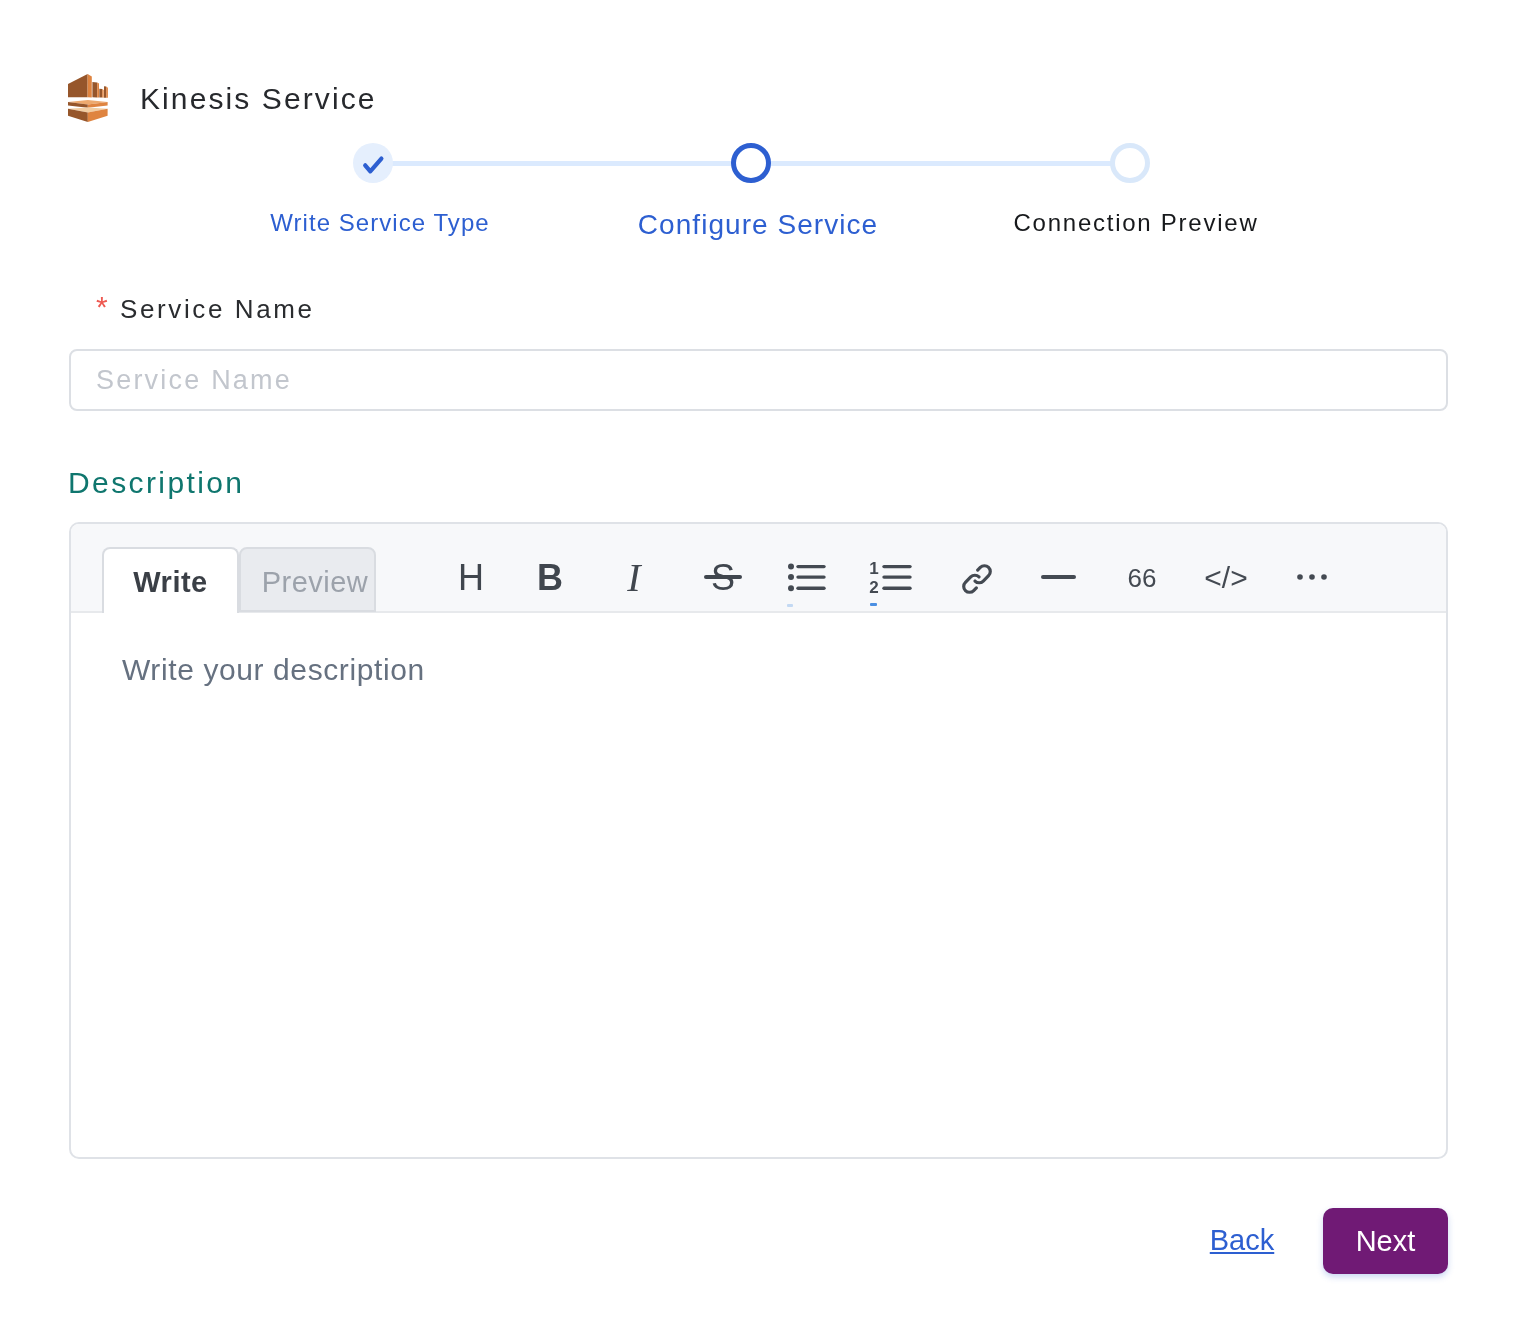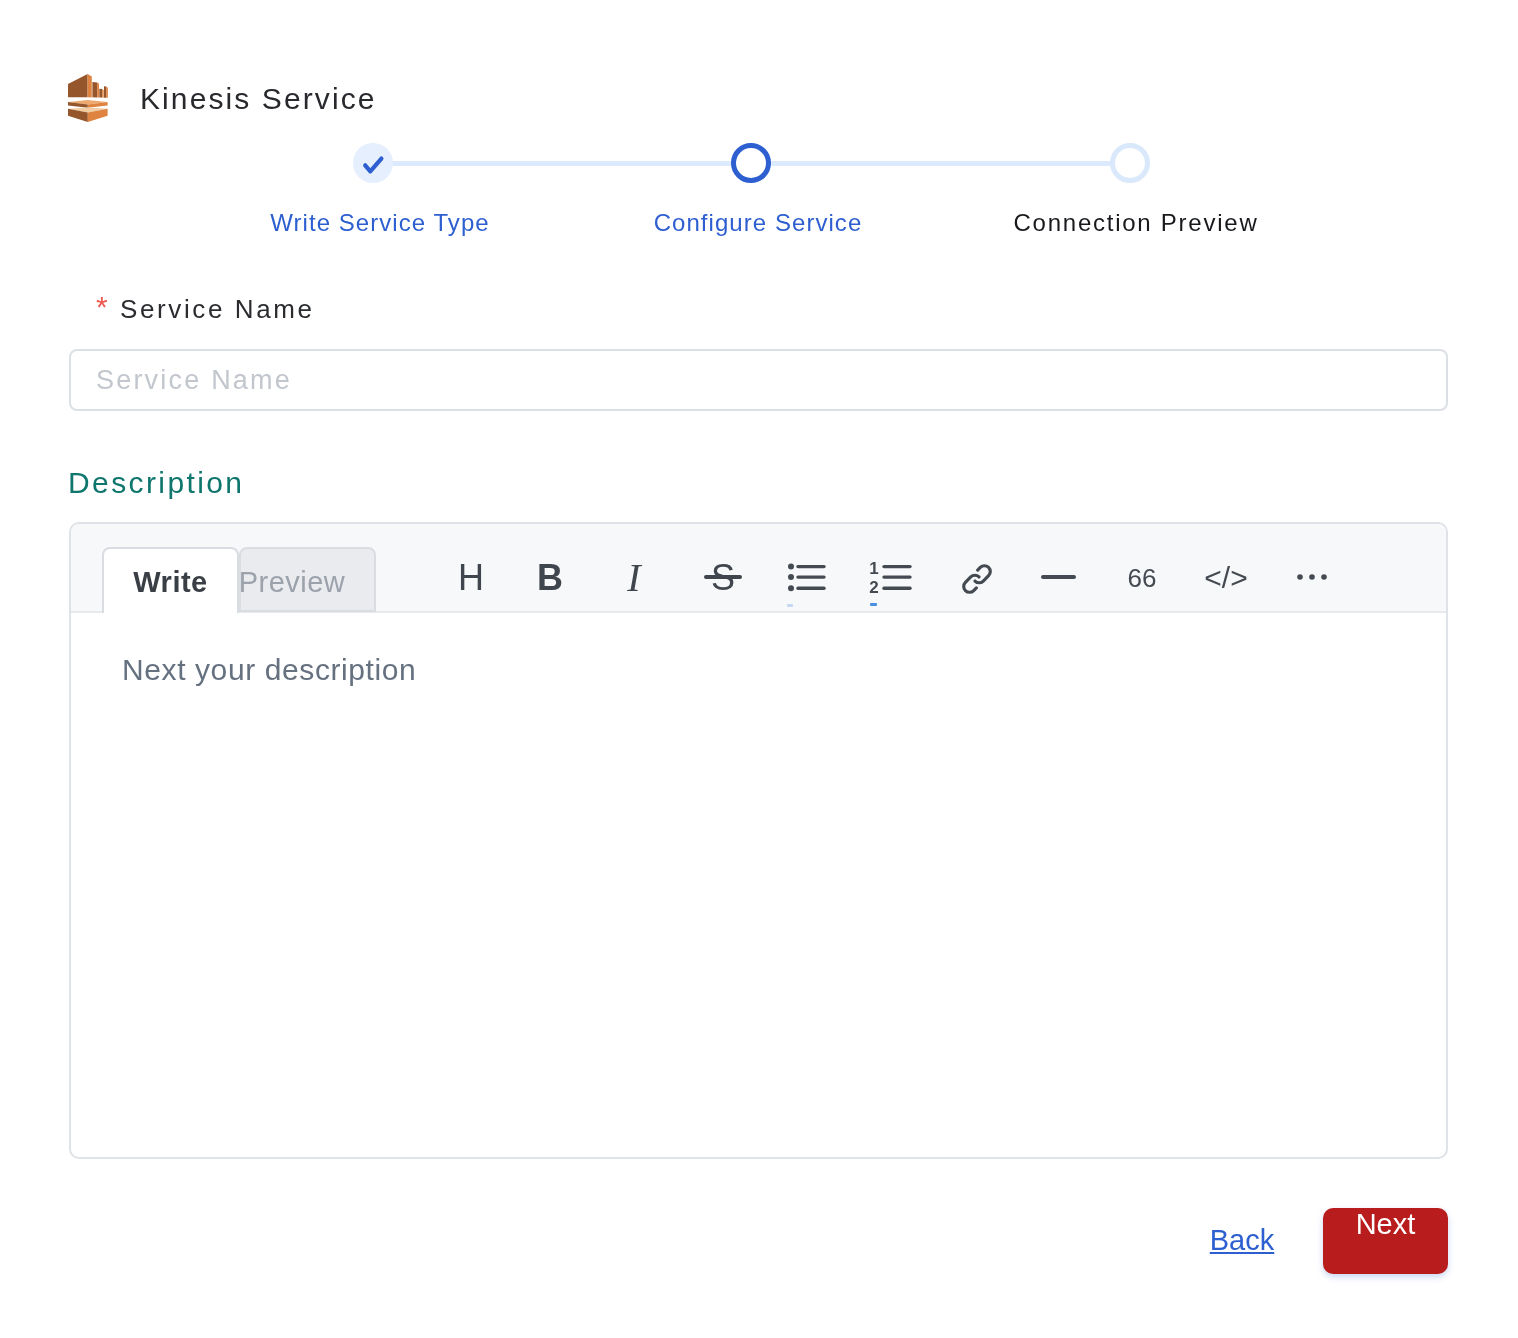--- a/index.html
+++ b/index.html
@@ -33,36 +33,36 @@
 <div class="abs" style="left:373px;top:160.5px;width:757px;height:5px;background:#dbeafe;"></div>
 <div class="abs" style="left:353px;top:143px;width:40px;height:40px;border-radius:50%;background:#e5effd;">
   <svg width="40" height="40" viewBox="0 0 40 40">
       <polyline points="12.2,22.3 17.3,28.4 28.4,15.6" fill="none" stroke="#2d5fd1" stroke-width="4.2" stroke-linecap="round" stroke-linejoin="round"></polyline>
     </svg>
 </div>
 <div class="abs" style="left:731px;top:143px;width:40px;height:40px;border-radius:50%;background:#ffffff;border:5.5px solid #2d5fd1;box-sizing:border-box;"></div>
 <div class="abs" style="left:1110px;top:143px;width:40px;height:40px;border-radius:50%;background:#ffffff;border:5.5px solid #d9e8fa;box-sizing:border-box;"></div>
 
 <div class="abs" style="left:380px;top:210.7px;transform:translateX(-50%);font-size:24px;line-height:1;color:#2d5fd1;white-space:nowrap;letter-spacing:1.05px;">Write Service Type</div>
-<div class="abs" style="left:758px;top:210.7px;transform:translateX(-50%);font-size:24px;line-height:1;color:#2d5fd1;white-space:nowrap;letter-spacing:1.05px;">Configure Service</div>
+<div class="abs" style="left:758px;top:210.7px;transform:translateX(-50%);font-size:28px;line-height:1;color:#2d5fd1;white-space:nowrap;letter-spacing:1.05px;">Configure Service</div>
 <div class="abs" style="left:1136px;top:210.7px;transform:translateX(-50%);font-size:24px;line-height:1;color:#17191c;white-space:nowrap;letter-spacing:1.75px;">Connection Preview</div>
 
 <div class="abs" style="left:68px;top:296px;font-size:26px;line-height:1;color:#2a2c2f;letter-spacing:2.6px;margin-left:28px;"><span style="color:#ee5951;font-size:30px;line-height:0;vertical-align:1px;">*</span> Service Name</div>
 <div class="abs" style="left:69px;top:349px;width:1379px;height:62px;border:2px solid #dcdfe4;border-radius:8px;box-sizing:border-box;">
   <div style="margin:0;padding-left:25px;font-size:27px;line-height:58px;color:#c2c6cd;letter-spacing:2.2px;">Service Name</div>
 </div>
 
 <div class="abs" style="left:68px;top:468px;font-size:30px;line-height:1;color:#0f766e;letter-spacing:2.4px;">Description</div>
 
 <div class="abs" style="left:69px;top:522px;width:1379px;height:637px;border:2px solid #dfe2e7;border-radius:10px;box-sizing:border-box;background:#ffffff;">
   <div class="abs" style="left:0;top:0;width:100%;height:87px;background:#f7f8fa;border-bottom:2px solid #e7e9ec;border-radius:8px 8px 0 0;box-sizing:content-box;"></div>
 </div>
 
 <div class="abs" style="left:239px;top:547px;width:137px;height:65px;background:#e9ebef;border:2px solid #d9dce1;border-radius:8px 8px 0 0;box-sizing:border-box;"></div>
-<div class="abs" style="left:292px;top:568px;transform:translateX(-50%);font-size:29px;line-height:1;color:#9ca2ab;letter-spacing:0.5px;">Preview</div>
+<div class="abs" style="left:315px;top:568px;transform:translateX(-50%);font-size:29px;line-height:1;color:#9ca2ab;letter-spacing:0.5px;">Preview</div>
 <div class="abs" style="left:102px;top:547px;width:137px;height:66px;background:#ffffff;border:2px solid #d9dce1;border-bottom:none;border-radius:8px 8px 0 0;box-sizing:border-box;"></div>
 <div class="abs" style="left:170.5px;top:568px;transform:translateX(-50%);font-size:29px;line-height:1;font-weight:bold;color:#3a3f46;letter-spacing:0.5px;text-align:center;">Write</div>
 
 <div class="abs" style="left:471px;top:578px;transform:translate(-50%,-50%);font-size:36px;line-height:1;color:#40464e;">H</div>
 <div class="abs" style="left:550px;top:578px;transform:translate(-50%,-50%);font-size:36px;line-height:1;font-weight:bold;color:#40464e;">B</div>
 <div class="abs" style="left:634px;top:578px;transform:translate(-50%,-50%);font-size:40px;line-height:1;font-family:'Liberation Serif',serif;font-style:italic;color:#40464e;">I</div>
 <div class="abs" style="left:723px;top:578px;transform:translate(-50%,-50%);font-size:36px;line-height:1;color:#40464e;">S</div>
 <div class="abs" style="left:704px;top:575px;width:38px;height:3.5px;background:#40464e;border-radius:2px;"></div>
 
 <svg class="abs" style="left:774px;top:560px;" width="52" height="34" viewBox="0 0 52 34">
@@ -94,18 +94,18 @@
 <div class="abs" style="left:1142px;top:578px;transform:translate(-50%,-50%);font-size:26px;font-weight:normal;line-height:1;color:#444a52;">66</div>
 
 <div class="abs" style="left:1226px;top:578px;transform:translate(-50%,-50%);font-size:30px;line-height:1;color:#444a52;">&lt;/&gt;</div>
 
 <svg class="abs" style="left:1293px;top:571px;" width="38" height="12" viewBox="0 0 38 12">
   <circle cx="7" cy="6" r="2.8" fill="#444a52"></circle>
   <circle cx="19" cy="6" r="2.8" fill="#444a52"></circle>
   <circle cx="31" cy="6" r="2.8" fill="#444a52"></circle>
 </svg>
 
-<div class="abs" style="left:122px;top:655px;font-size:30px;line-height:1;color:#667180;letter-spacing:0.6px;">Next your description</div>
+<div class="abs" style="left:122px;top:655px;font-size:30px;line-height:1;color:#667180;letter-spacing:0.6px;">Write your description</div>
 
 <div class="abs" style="left:1242px;top:1225.5px;transform:translateX(-50%);font-size:29px;line-height:1;color:#2d5fd1;text-decoration:underline;">Back</div>
-<div class="abs" style="left:1323px;top:1208px;width:125px;height:66px;background:#b91c1c;border-radius:10px;box-shadow:0 3px 6px rgba(45,95,209,0.25);display:flex;align-items:flex-start;justify-content:center;">
+<div class="abs" style="left:1323px;top:1208px;width:125px;height:66px;background:#701a75;border-radius:10px;box-shadow:0 3px 6px rgba(45,95,209,0.25);display:flex;align-items:center;justify-content:center;">
   <div style="font-size:29px;color:#ffffff;">Next</div>
 </div>
 
 </body></html>

